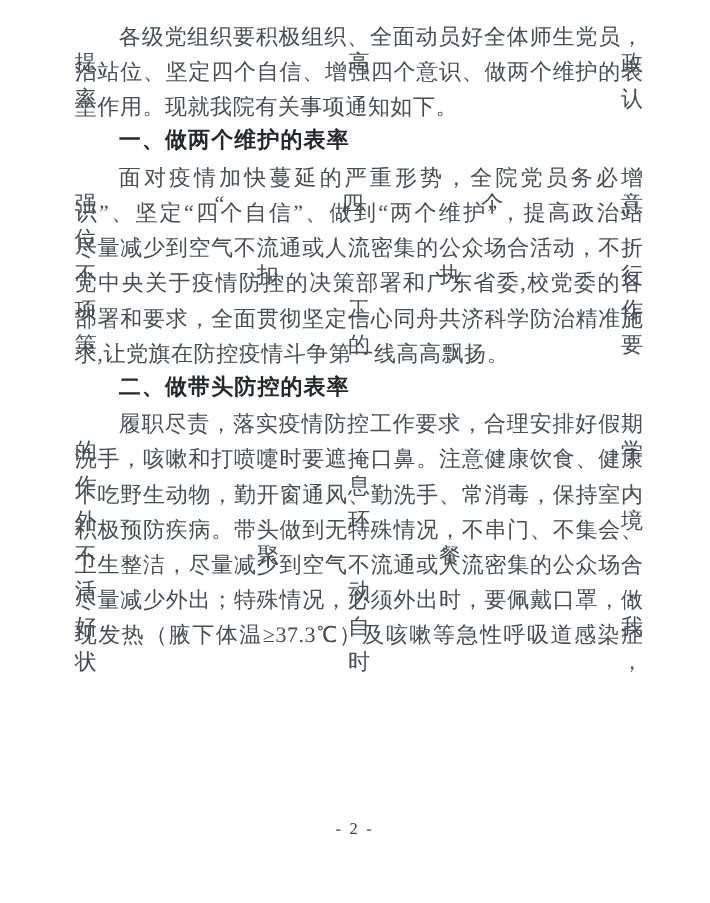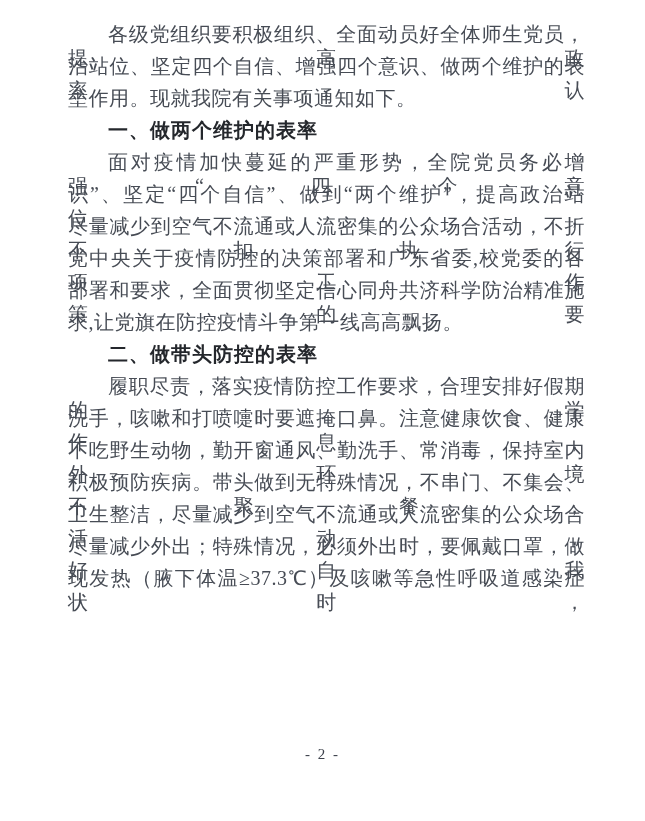--- a/index.html
+++ b/index.html
@@ -28,21 +28,21 @@
     text-align: left;
     letter-spacing: 0.5px;
   }
   .j {
     text-align: justify;
     text-align-last: justify;
     text-justify: inter-character;
   }
   .ind { text-indent: 2em; }
   .h {
-    font-family: Liberation Sans, sans-serif;
+    font-family: Liberation Mono, monospace;
     font-weight: bold;
     color: #24272c;
     letter-spacing: 1px;
   }
   .footer {
     position: absolute;
     left: 0; top: 746px;
     width: 100%;
     text-align: center;
     font-size: 15px;

